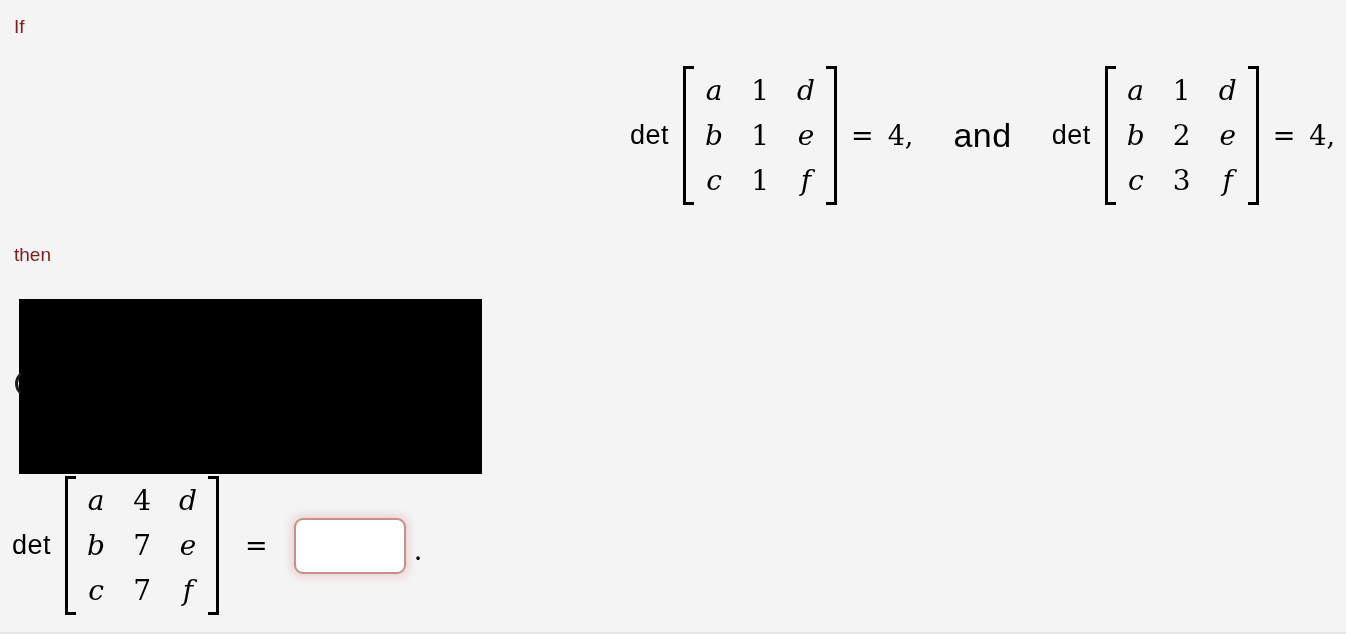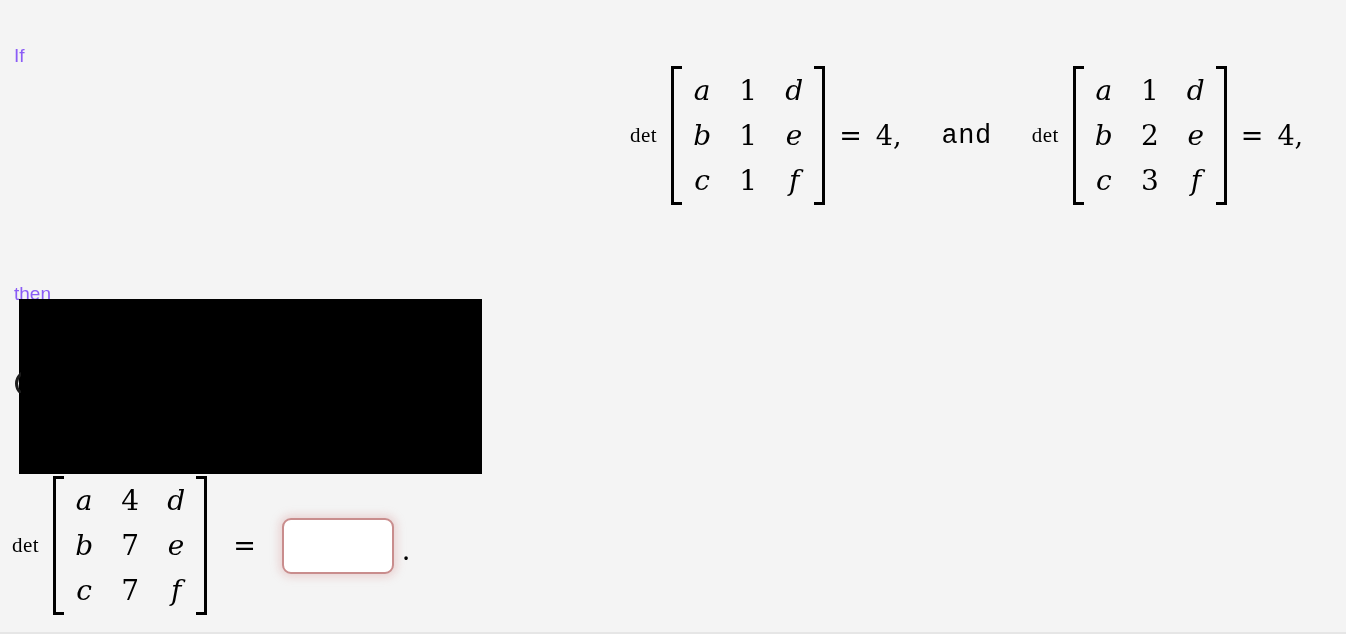--- a/index.html
+++ b/index.html
@@ -24,43 +24,42 @@
     box-sizing: border-box;
     border-bottom: 2px solid #e6e6e6;
   }
 
   
   .prose {
     position: absolute;
     font-family: "Liberation Sans", sans-serif;
     font-size: 19px;
     line-height: 1;
-    color: #8b5cf6;
+    color: #7f1d1d;
     white-space: nowrap;
-    margin-top: 29px;
   }
   .prose-if   { left: 14px; top: 17px; }
-  .prose-then { left: 14px; top: 255px; }
+  .prose-then { left: 14px; top: 245px; }
 
   .mathrow {
     position: absolute;
     display: flex;
     align-items: center;
     white-space: nowrap;
   }
 
   .opname {
-    font-family: Liberation Serif, serif;
-    font-size: 21px;
+    font-family: Liberation Sans, sans-serif;
+    font-size: 27px;
     letter-spacing: 0.5px;
   }
 
   .relword {
-    font-family: Liberation Mono, monospace;
-    font-size: 27px;
+    font-family: Liberation Sans, sans-serif;
+    font-size: 34px;
     letter-spacing: 0.5px;
   }
 
   .rel {
     font-family: "DejaVu Serif", "Liberation Serif", serif;
     font-size: 27px;
   }
 
   
   .matrix {

